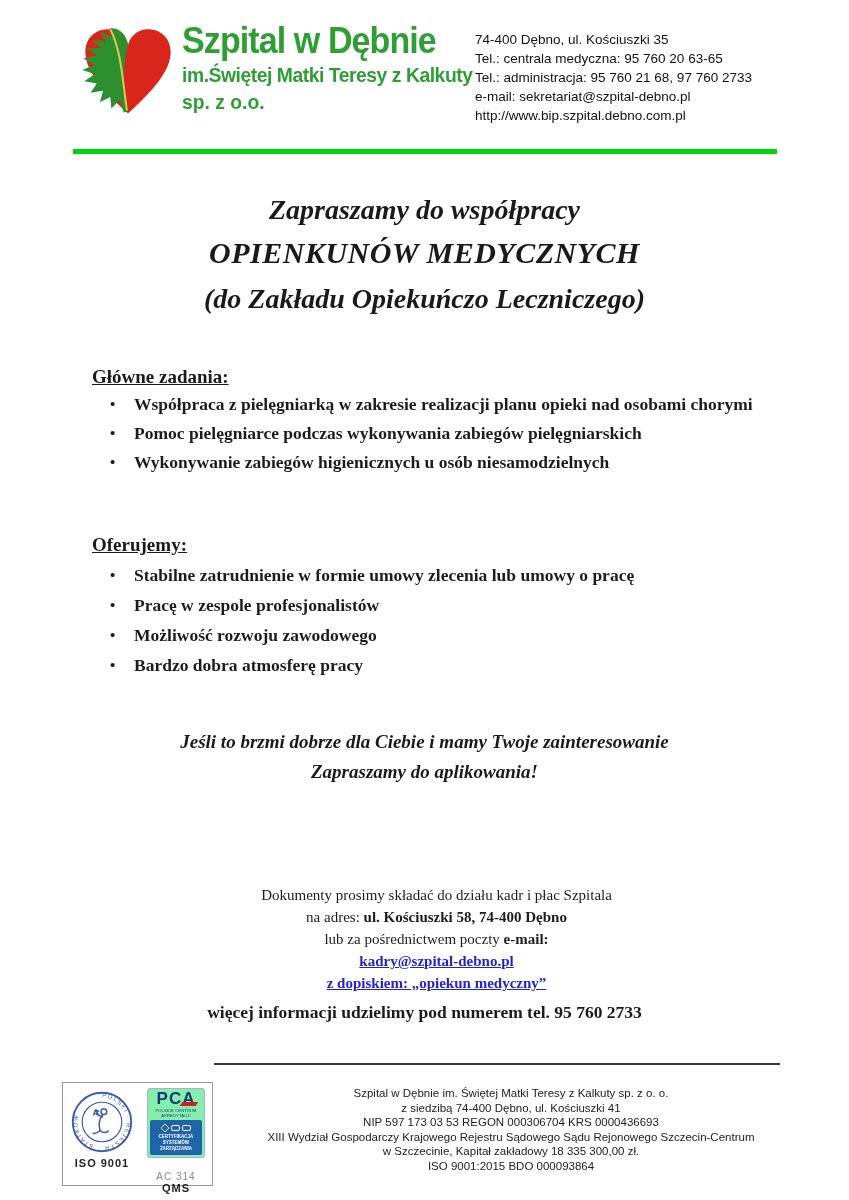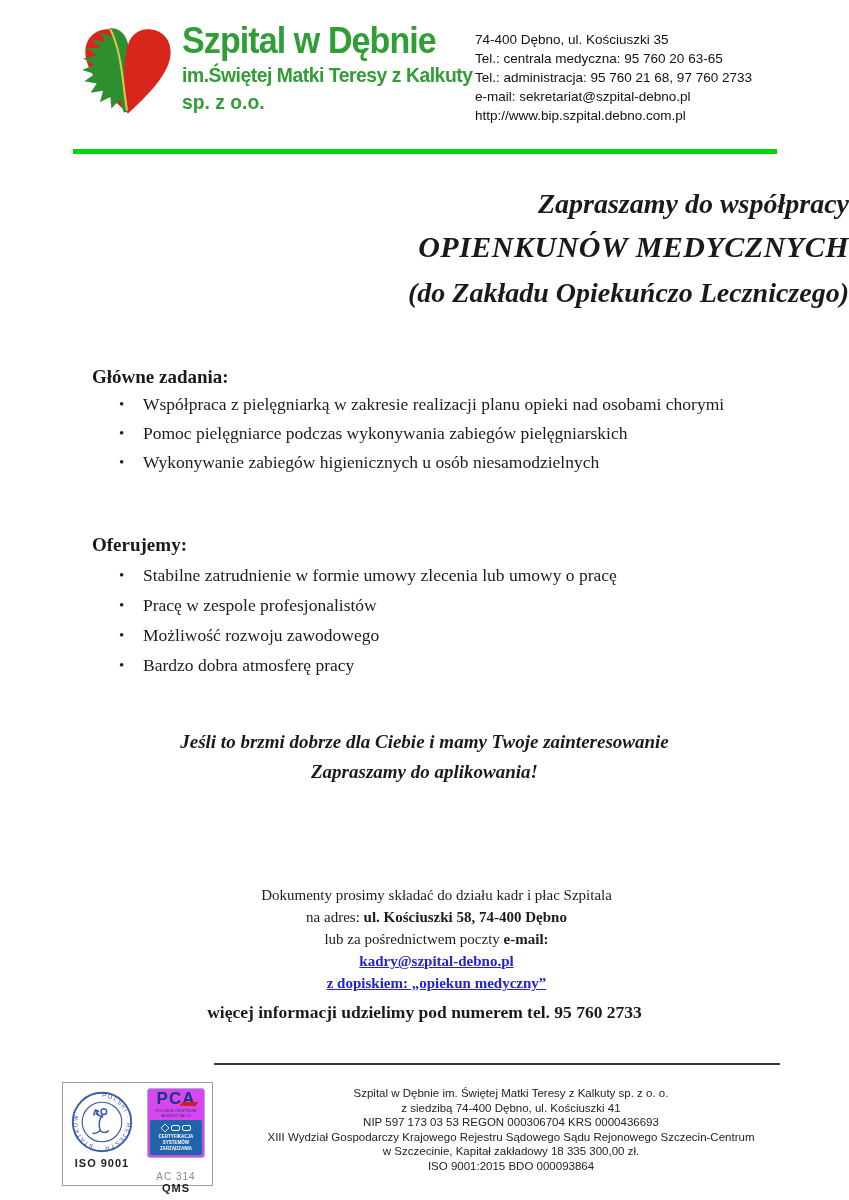--- a/index.html
+++ b/index.html
@@ -23,31 +23,31 @@
                    transform: scaleX(.92); transform-origin: left; white-space: nowrap; }
   .logo-suffix { font-size: 21px; font-weight: bold; line-height: 28px;
                  transform: scaleX(.92); transform-origin: left; }
   .contact-block { position: absolute; left: 475px; top: 30px;
                    font-family: "Liberation Sans", sans-serif;
                    font-size: 13.5px; line-height: 19px; color: #111; white-space: nowrap; }
   .header-rule { position: absolute; left: 73px; top: 149px; width: 704px; height: 5px;
                  background: #00d40a; }
 
   
-  .title-block { position: absolute; left: 0; top: 184px; width: 849px; text-align: right;
+  .title-block { position: absolute; left: 0; top: 190px; width: 849px; text-align: center;
                  font-style: italic; font-weight: bold; }
   .title-line1 { font-size: 28px; line-height: 40px; }
   .title-line2 { font-size: 30px; line-height: 46px; letter-spacing: 0.5px; }
   .title-line3 { font-size: 28px; line-height: 46px; }
 
   
-  .section-heading { position: absolute; left: 92px; font-size: 19px; font-weight: bold; }
+  .section-heading { position: absolute; left: 92px; font-size: 19px; font-weight: bold; text-decoration: underline; }
   .tasks-heading { top: 366px; }
   .offer-heading { top: 534px; }
-  .bullet-list { position: absolute; left: 117px; width: 645px; list-style: none; }
+  .bullet-list { position: absolute; left: 108px; width: 645px; list-style: none; font-weight: bold; }
   .tasks-list { top: 390px; }
   .offer-list { top: 560px; }
   .bullet-list li { position: relative; padding-left: 26px; font-size: 17.5px;
                     line-height: 29px; color: #1c1c1c; }
   .offer-list li { line-height: 30px; }
   .bullet-list li::before { content: "•"; position: absolute; left: 2px; top: 0;
                             font-size: 15px; }
 
   
   .cta-block { position: absolute; left: 0; top: 727px; width: 849px; text-align: center;
@@ -67,21 +67,21 @@
                     background: #3a3a3a; }
   .cert-box { position: absolute; left: 62px; top: 1082px; width: 151px; height: 104px;
               border: 1px solid #9a9a9a; background: #fff; display: flex; }
   .prs-wrap { width: 78px; text-align: center; padding-top: 4px; }
   .prs-seal { width: 66px; height: 66px; display: block; margin: 2px auto 0; }
   .iso-label { font-family: "Liberation Sans", sans-serif; font-weight: bold;
                font-size: 11px; color: #222; letter-spacing: 1px; margin-top: 2px; }
   .pca-wrap { width: 70px; text-align: center; padding-top: 5px;
               font-family: "Liberation Sans", sans-serif; }
   .pca-frame { width: 58px; margin: 0 auto; border: 1px solid #9db6d8; border-radius: 3px;
-               padding: 2px 1px 0; background: #d946ef; }
+               padding: 2px 1px 0; background: #86efac; }
   .pca-title { font-size: 17px; font-weight: bold; color: #143a77; line-height: 16px;
                position: relative; letter-spacing: 1px; }
   .pca-title .pca-swoosh { position: absolute; right: 6px; top: 11px; width: 16px; height: 4px;
                background: #d21f1f; transform: skewX(-35deg); }
   .pca-sub { font-size: 4px; color: #143a77; line-height: 5px; letter-spacing: 0.2px;
              text-transform: uppercase; margin: 1px 0 2px; }
   .pca-blue-box { background: #1f63a8; border-radius: 2px; padding: 3px 2px; margin: 0 1px 2px; }
   .pca-chain { display: flex; justify-content: center; align-items: center; gap: 2px; height: 9px;
                margin-bottom: 2px; }
   .pca-chain .dmd { width: 8px; height: 8px; background: #1f63a8; border: 1.5px solid #fff;

